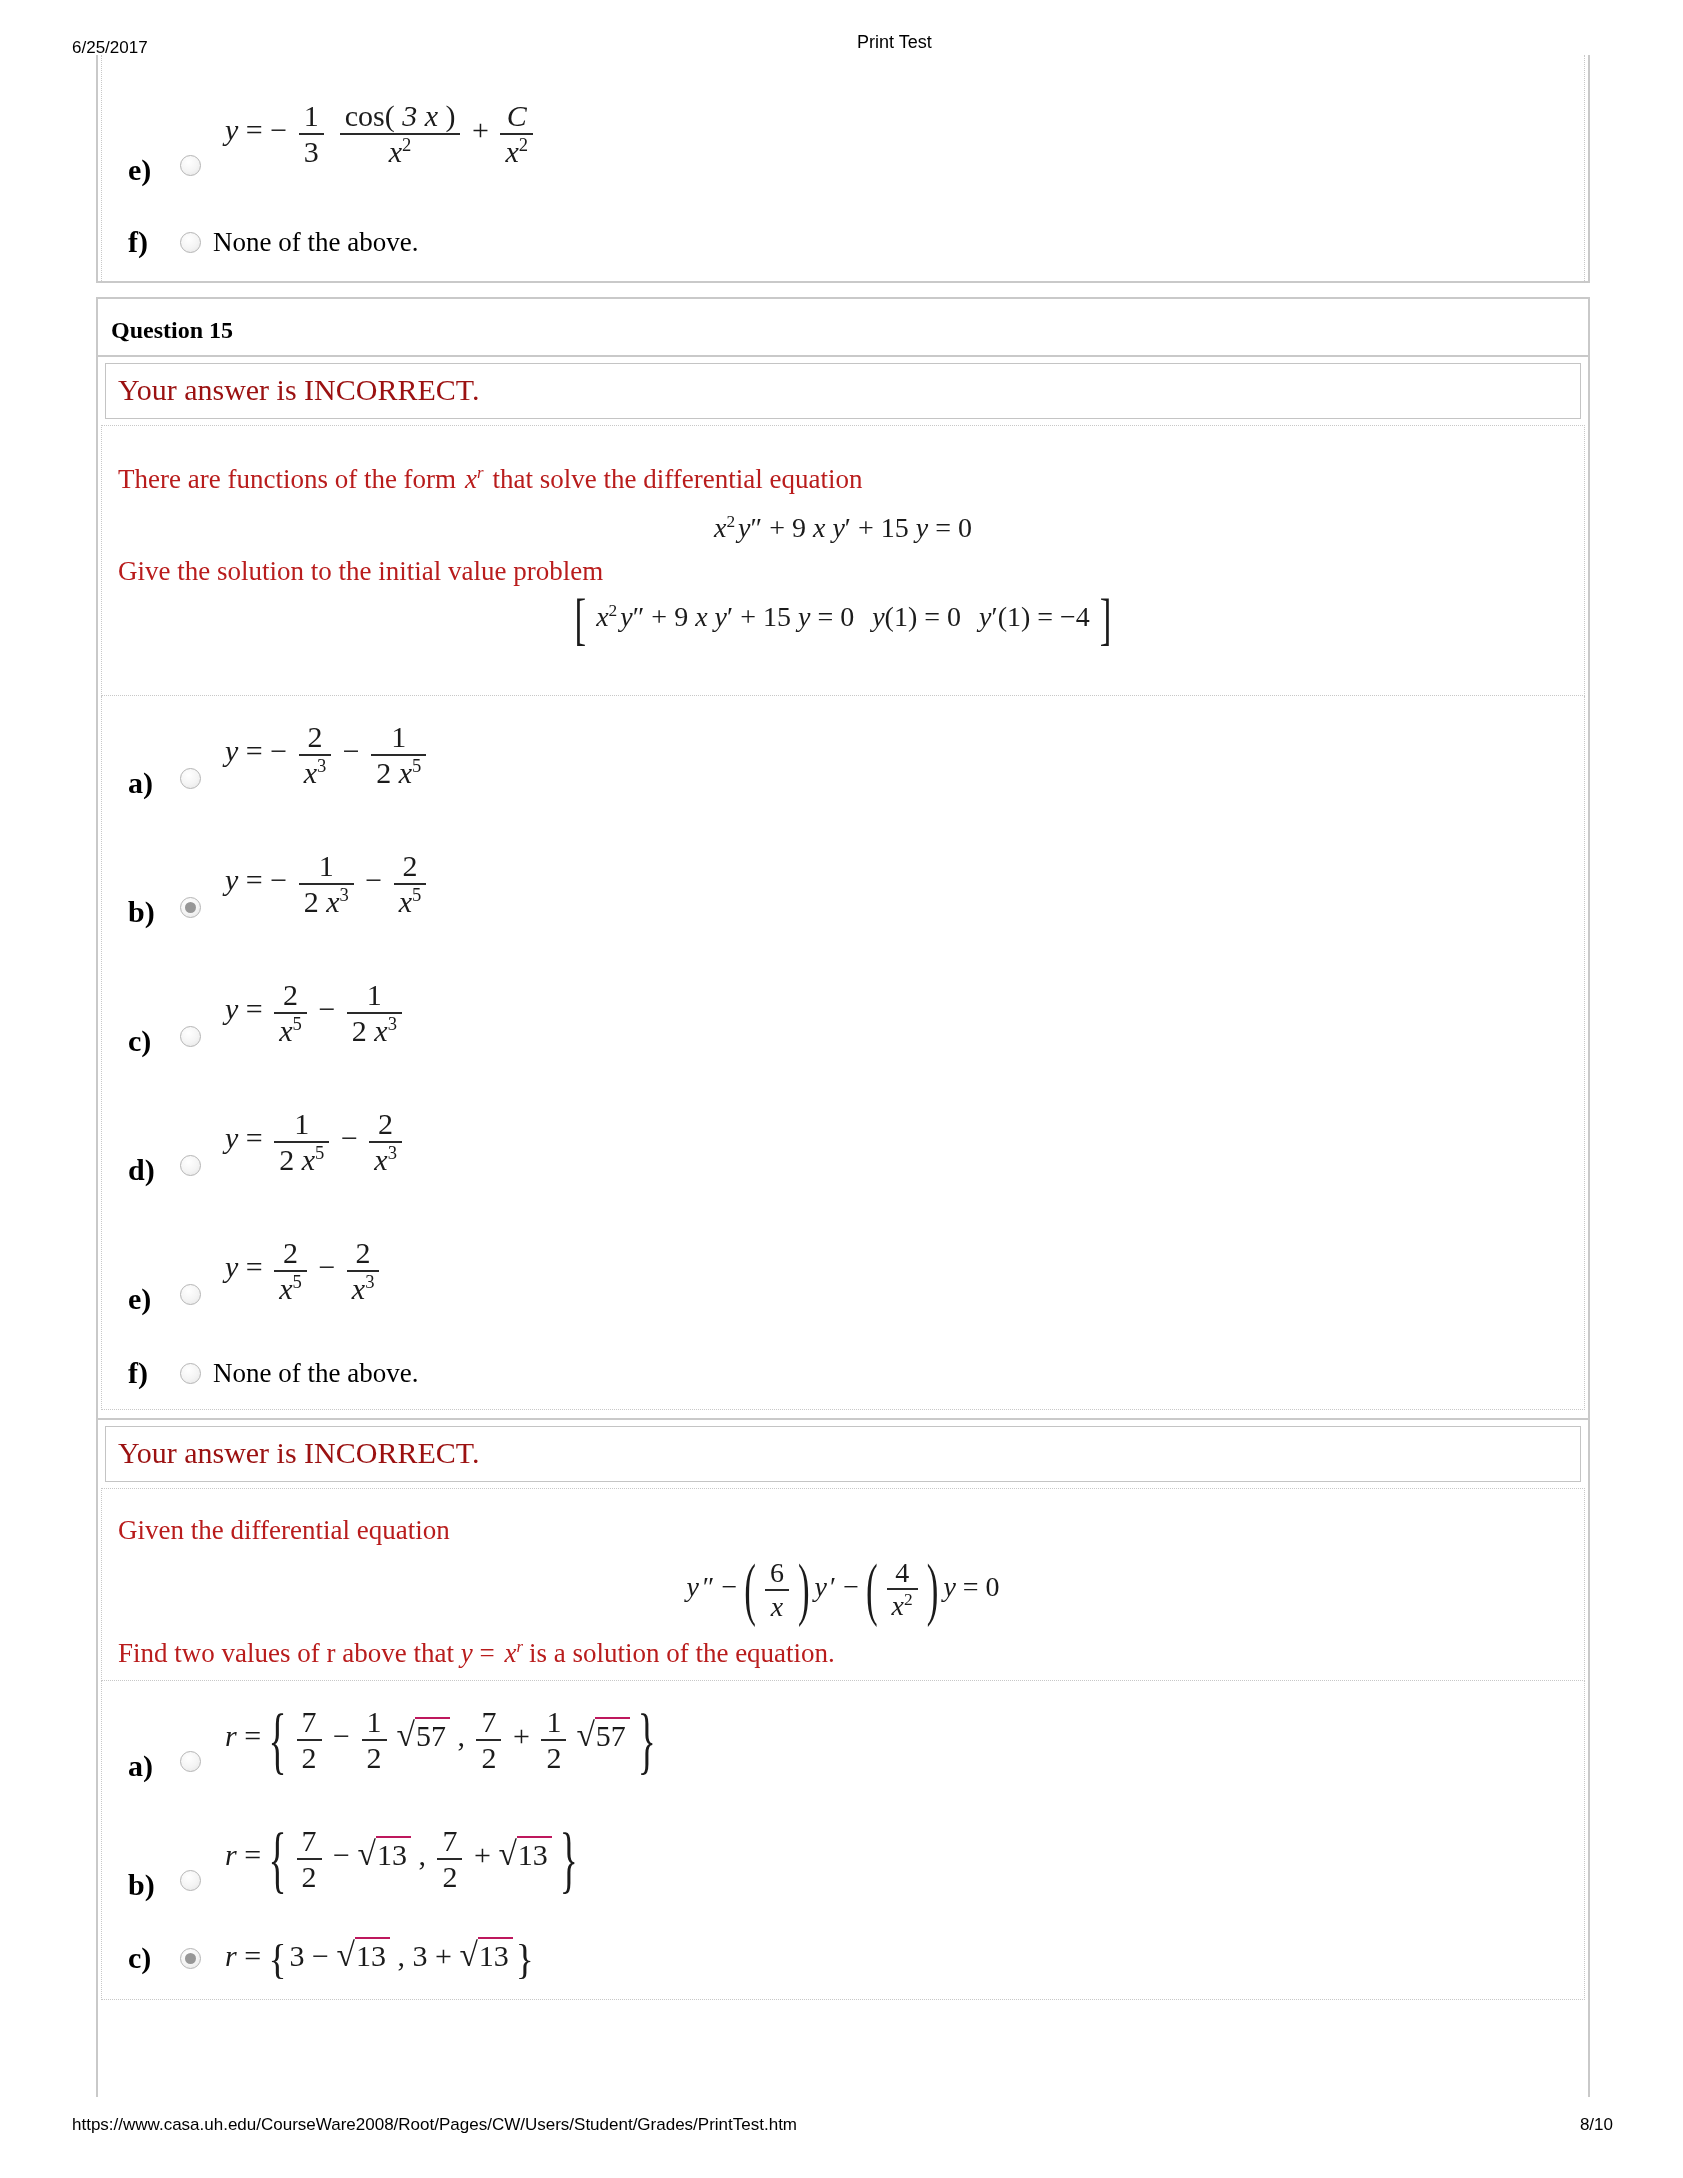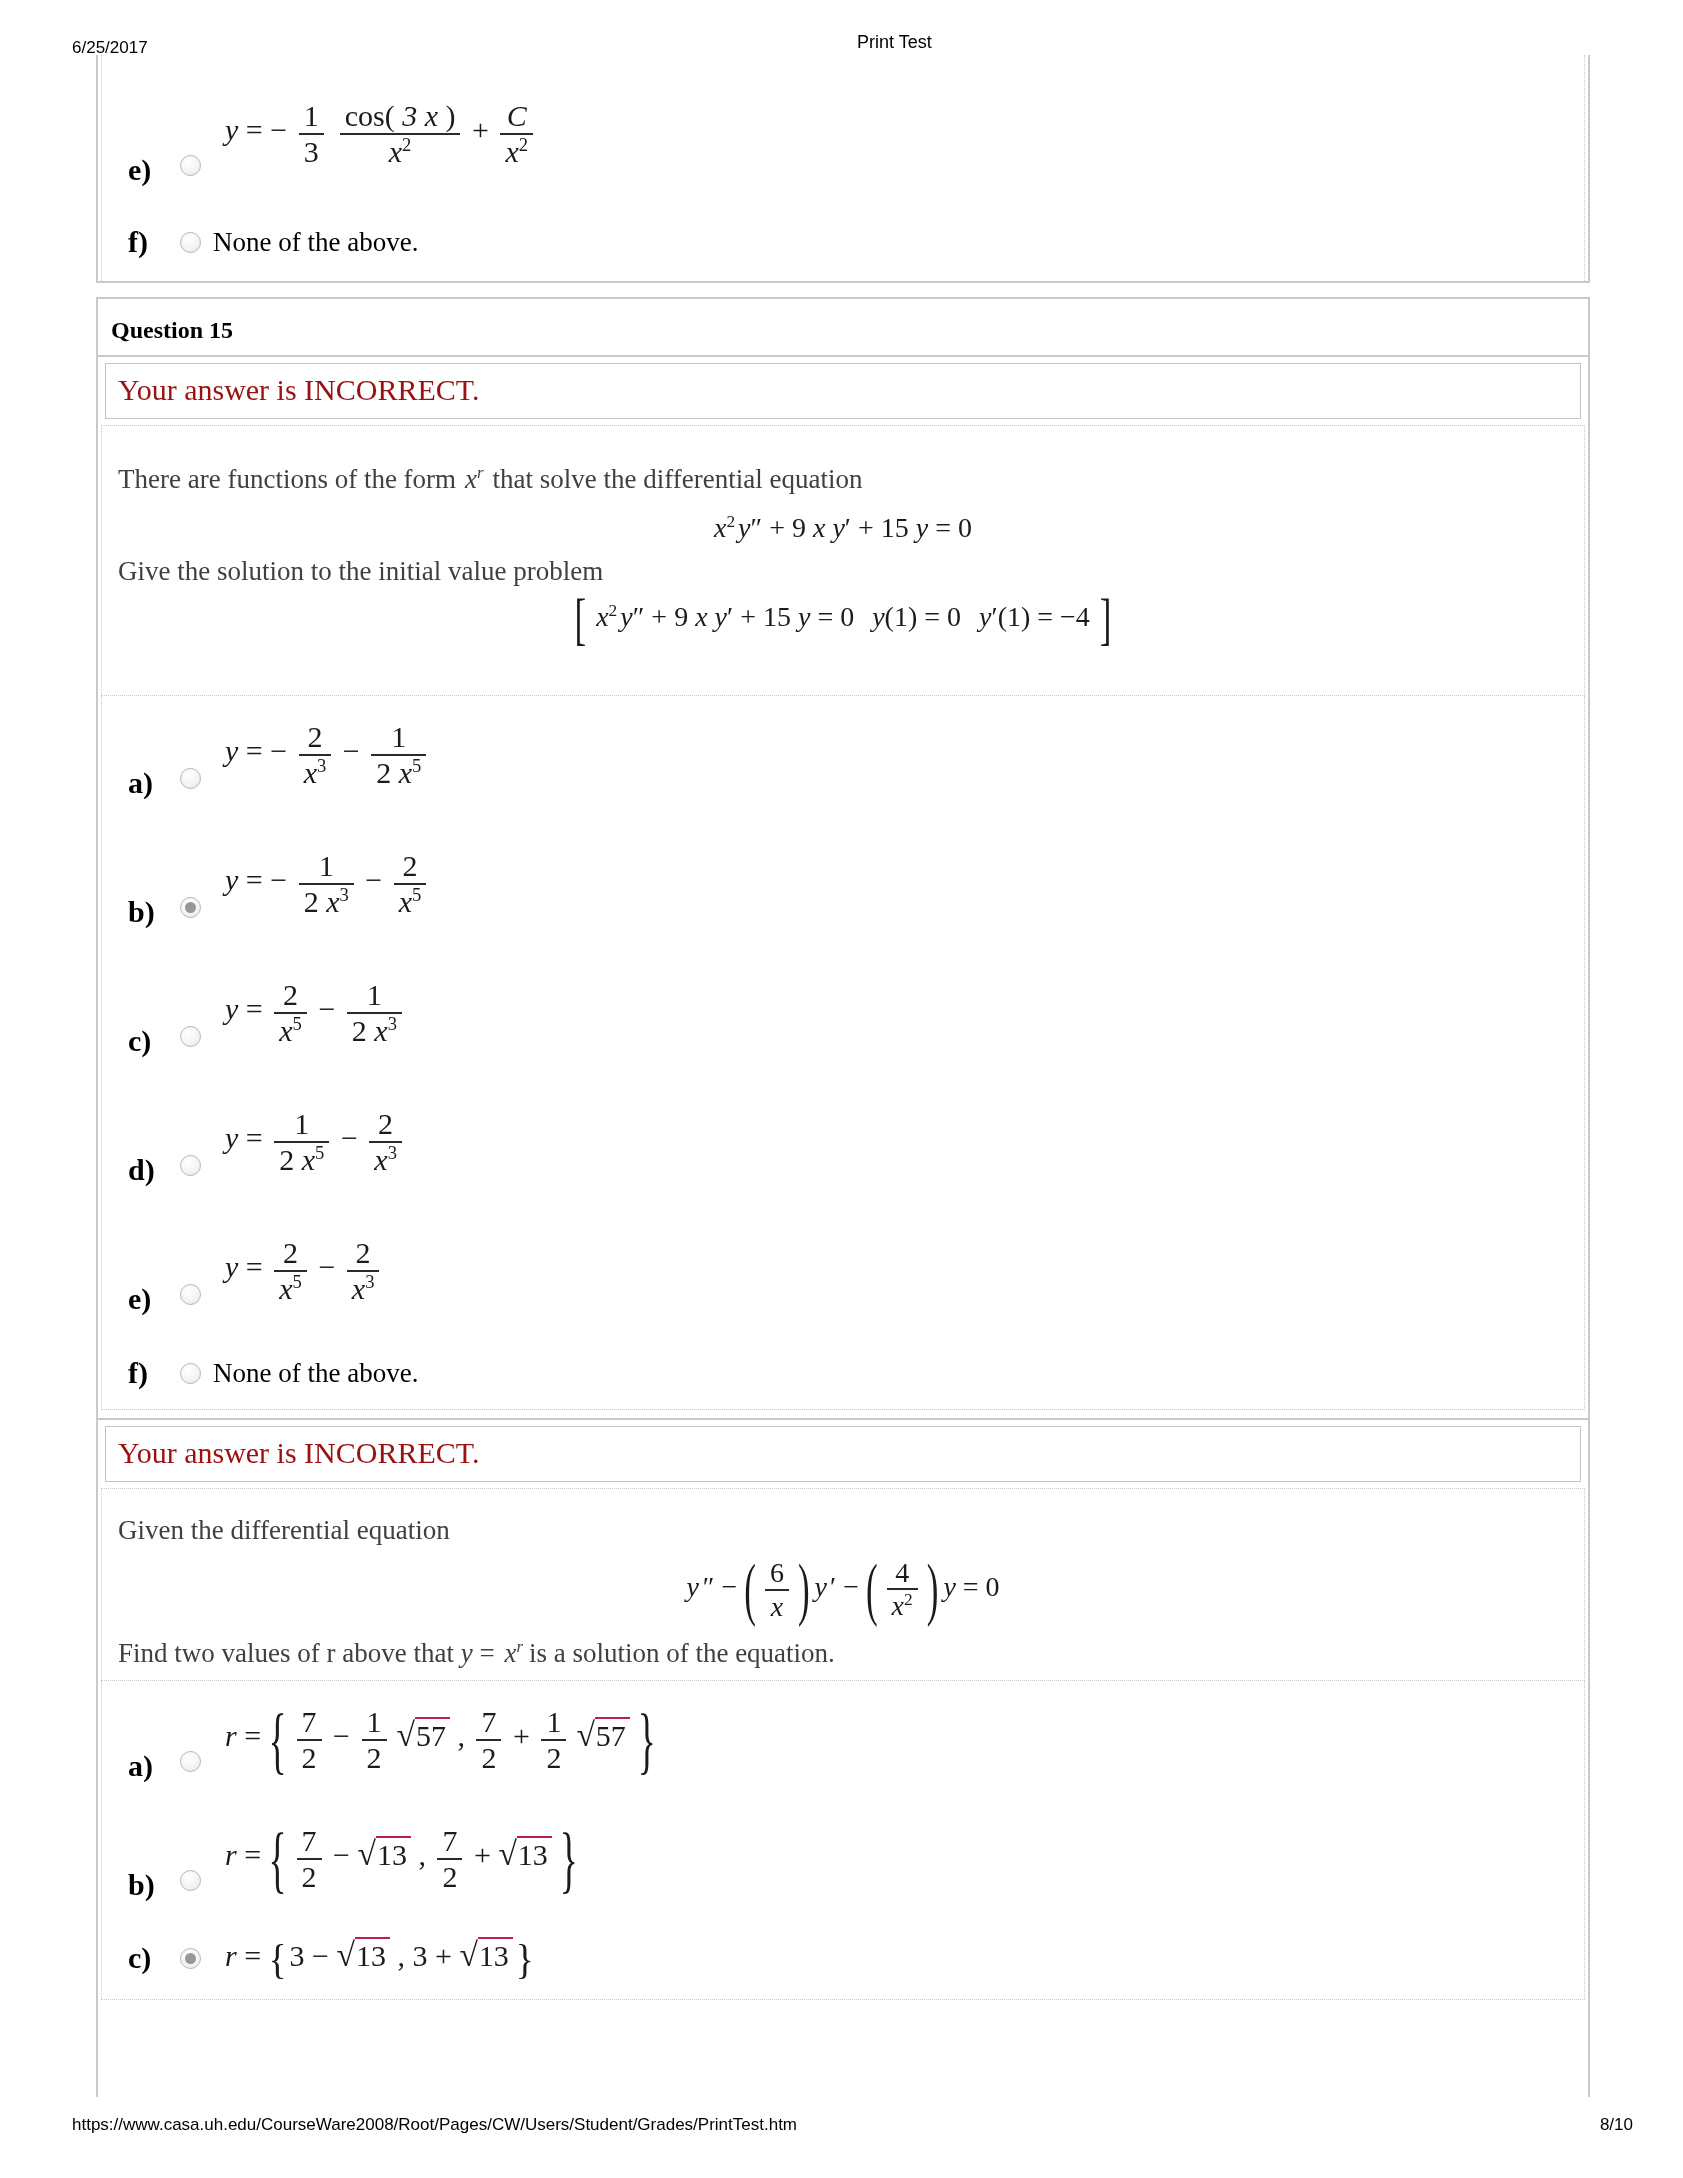--- a/index.html
+++ b/index.html
@@ -7,21 +7,21 @@
   body{
     width:1683px;height:2178px;position:relative;background:#ffffff;
     font-family:"Liberation Serif","DejaVu Serif",serif;color:#000;
     overflow:hidden;
   }
   
   .hdr-txt{position:absolute;font:17px "Liberation Sans","DejaVu Sans",sans-serif;color:#000;}
   .hdr-date{left:72px;top:38px;}
   .hdr-title{left:857px;top:32px;font-size:18px;}
   .ftr-url{left:72px;top:2115px;}
-  .ftr-page{right:50px;top:2115px;}
+  .ftr-page{right:70px;top:2115px;}
 
   
   .qtable{
     position:absolute;left:96px;width:1494px;background:#fff;
     border:2px solid #c9c9c9;box-sizing:border-box;
   }
   .prev{top:55px;height:228px;border-top:none;}
   .q15{top:297px;height:1129px;}
   .q16{top:1418px;height:679px;border-bottom:none;overflow:hidden;}
 
@@ -41,21 +41,21 @@
   .qopts{
     margin:0 3px 3px 3px;border:1px dotted #c8c8c8;border-top:none;
     padding:12px 0 16px 26px;
   }
   .q16 .qopts{padding-top:14px;}
   .prev-opts{
     height:100%;box-sizing:border-box;margin:0 3px;border-left:1px dotted #c8c8c8;
     border-right:1px dotted #c8c8c8;padding:24px 0 0 26px;
   }
 
-  .qtext{font-size:27px;line-height:34px;color:#404040;}
+  .qtext{font-size:27px;line-height:34px;color:#b91c1c;}
   .q15 .eq1{margin-top:16px;}
   .q15 .t2{margin-top:10px;}
   .q15 .eq2{margin-top:12px;}
   .q16 .eqA{margin-top:10px;margin-bottom:8px;}
   .eq{text-align:center;font-size:28px;color:#1b1b1b;}
 
   
   .opt-row{display:flex;align-items:center;margin-bottom:36px;}
   .opt-math{min-height:93px;}
   .prev .opt-math{min-height:109px;margin-bottom:34px;}

